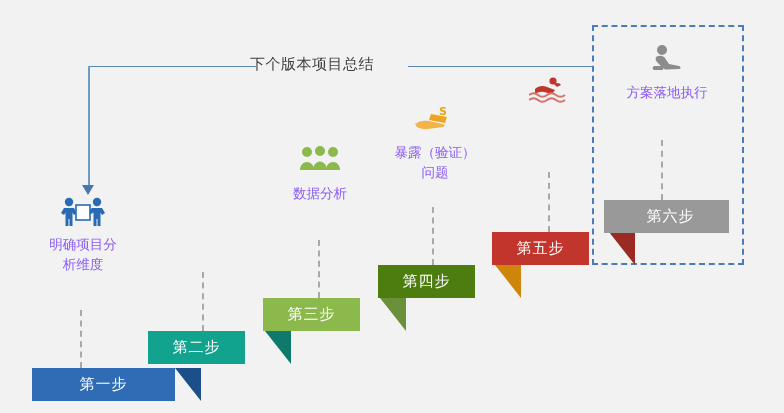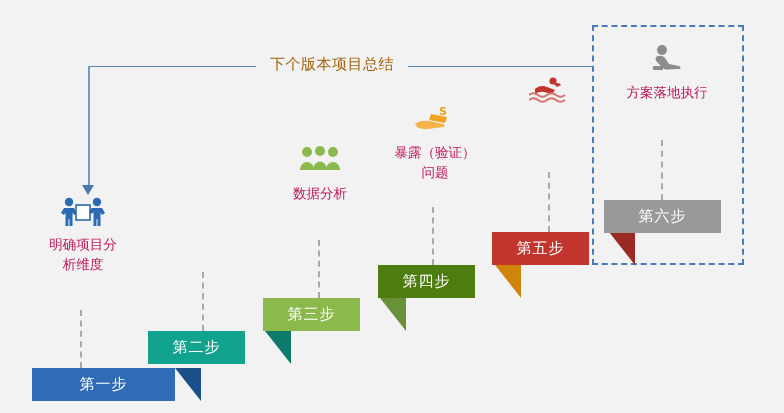--- a/index.html
+++ b/index.html
@@ -32,23 +32,23 @@
     left: 82px; top: 185px;
     width: 0; height: 0;
     border-left: 6px solid transparent;
     border-right: 6px solid transparent;
     border-top: 10px solid #4a77ab;
   }
   .conn-title {
     position: absolute;
     left: 250px; top: 55px;
     width: 164px;
-    text-align: center;
+    text-align: left;
     font-size: 15px;
-    color: #a16207;
+    color: #404040;
     letter-spacing: 0.5px;
     white-space: nowrap;
   }
 
   
   .dashed-box {
     position: absolute;
     left: 592px; top: 25px;
     width: 152px; height: 240px;
     border: 2px dashed #4a7bbd;
@@ -106,21 +106,21 @@
     position: absolute;
     text-align: center;
   }
   .node .icon {
     display: block;
     margin: 0 auto 4px auto;
     height: 34px;
   }
   .node .caption {
     font-size: 13.5px;
-    color: #be185d;
+    color: #8b5cf6;
     line-height: 20px;
     white-space: pre-line;
   }
   #node-1 { left: 28px;  top: 196px; width: 110px; }
   #node-2 { left: 155px; top: 178px; width: 104px; }
   #node-3 { left: 268px; top: 145px; width: 104px; }
   #node-4 { left: 380px; top: 104px; width: 110px; }
   #node-5 { left: 498px; top: 75px;  width: 100px; }
   #node-6 { left: 608px; top: 44px;  width: 118px; }
 
@@ -244,18 +244,18 @@
   </div>
 
   <div class="step" id="step-5">
     <div class="bar" style="background: rgb(193, 53, 44);">
       <span>第五步</span>
     </div>
     <div class="wedge" style="border-top-color: rgb(155, 42, 34);"></div>
   </div>
 
   <div class="step" id="step-6">
-    <div class="bar" style="background: rgb(153, 153, 153);">
+    <div class="bar" style="background: rgb(153, 153, 153); padding-left: 8px;">
       <span>第六步</span>
     </div>
   </div>
 
 </div>
 
 </body></html>

